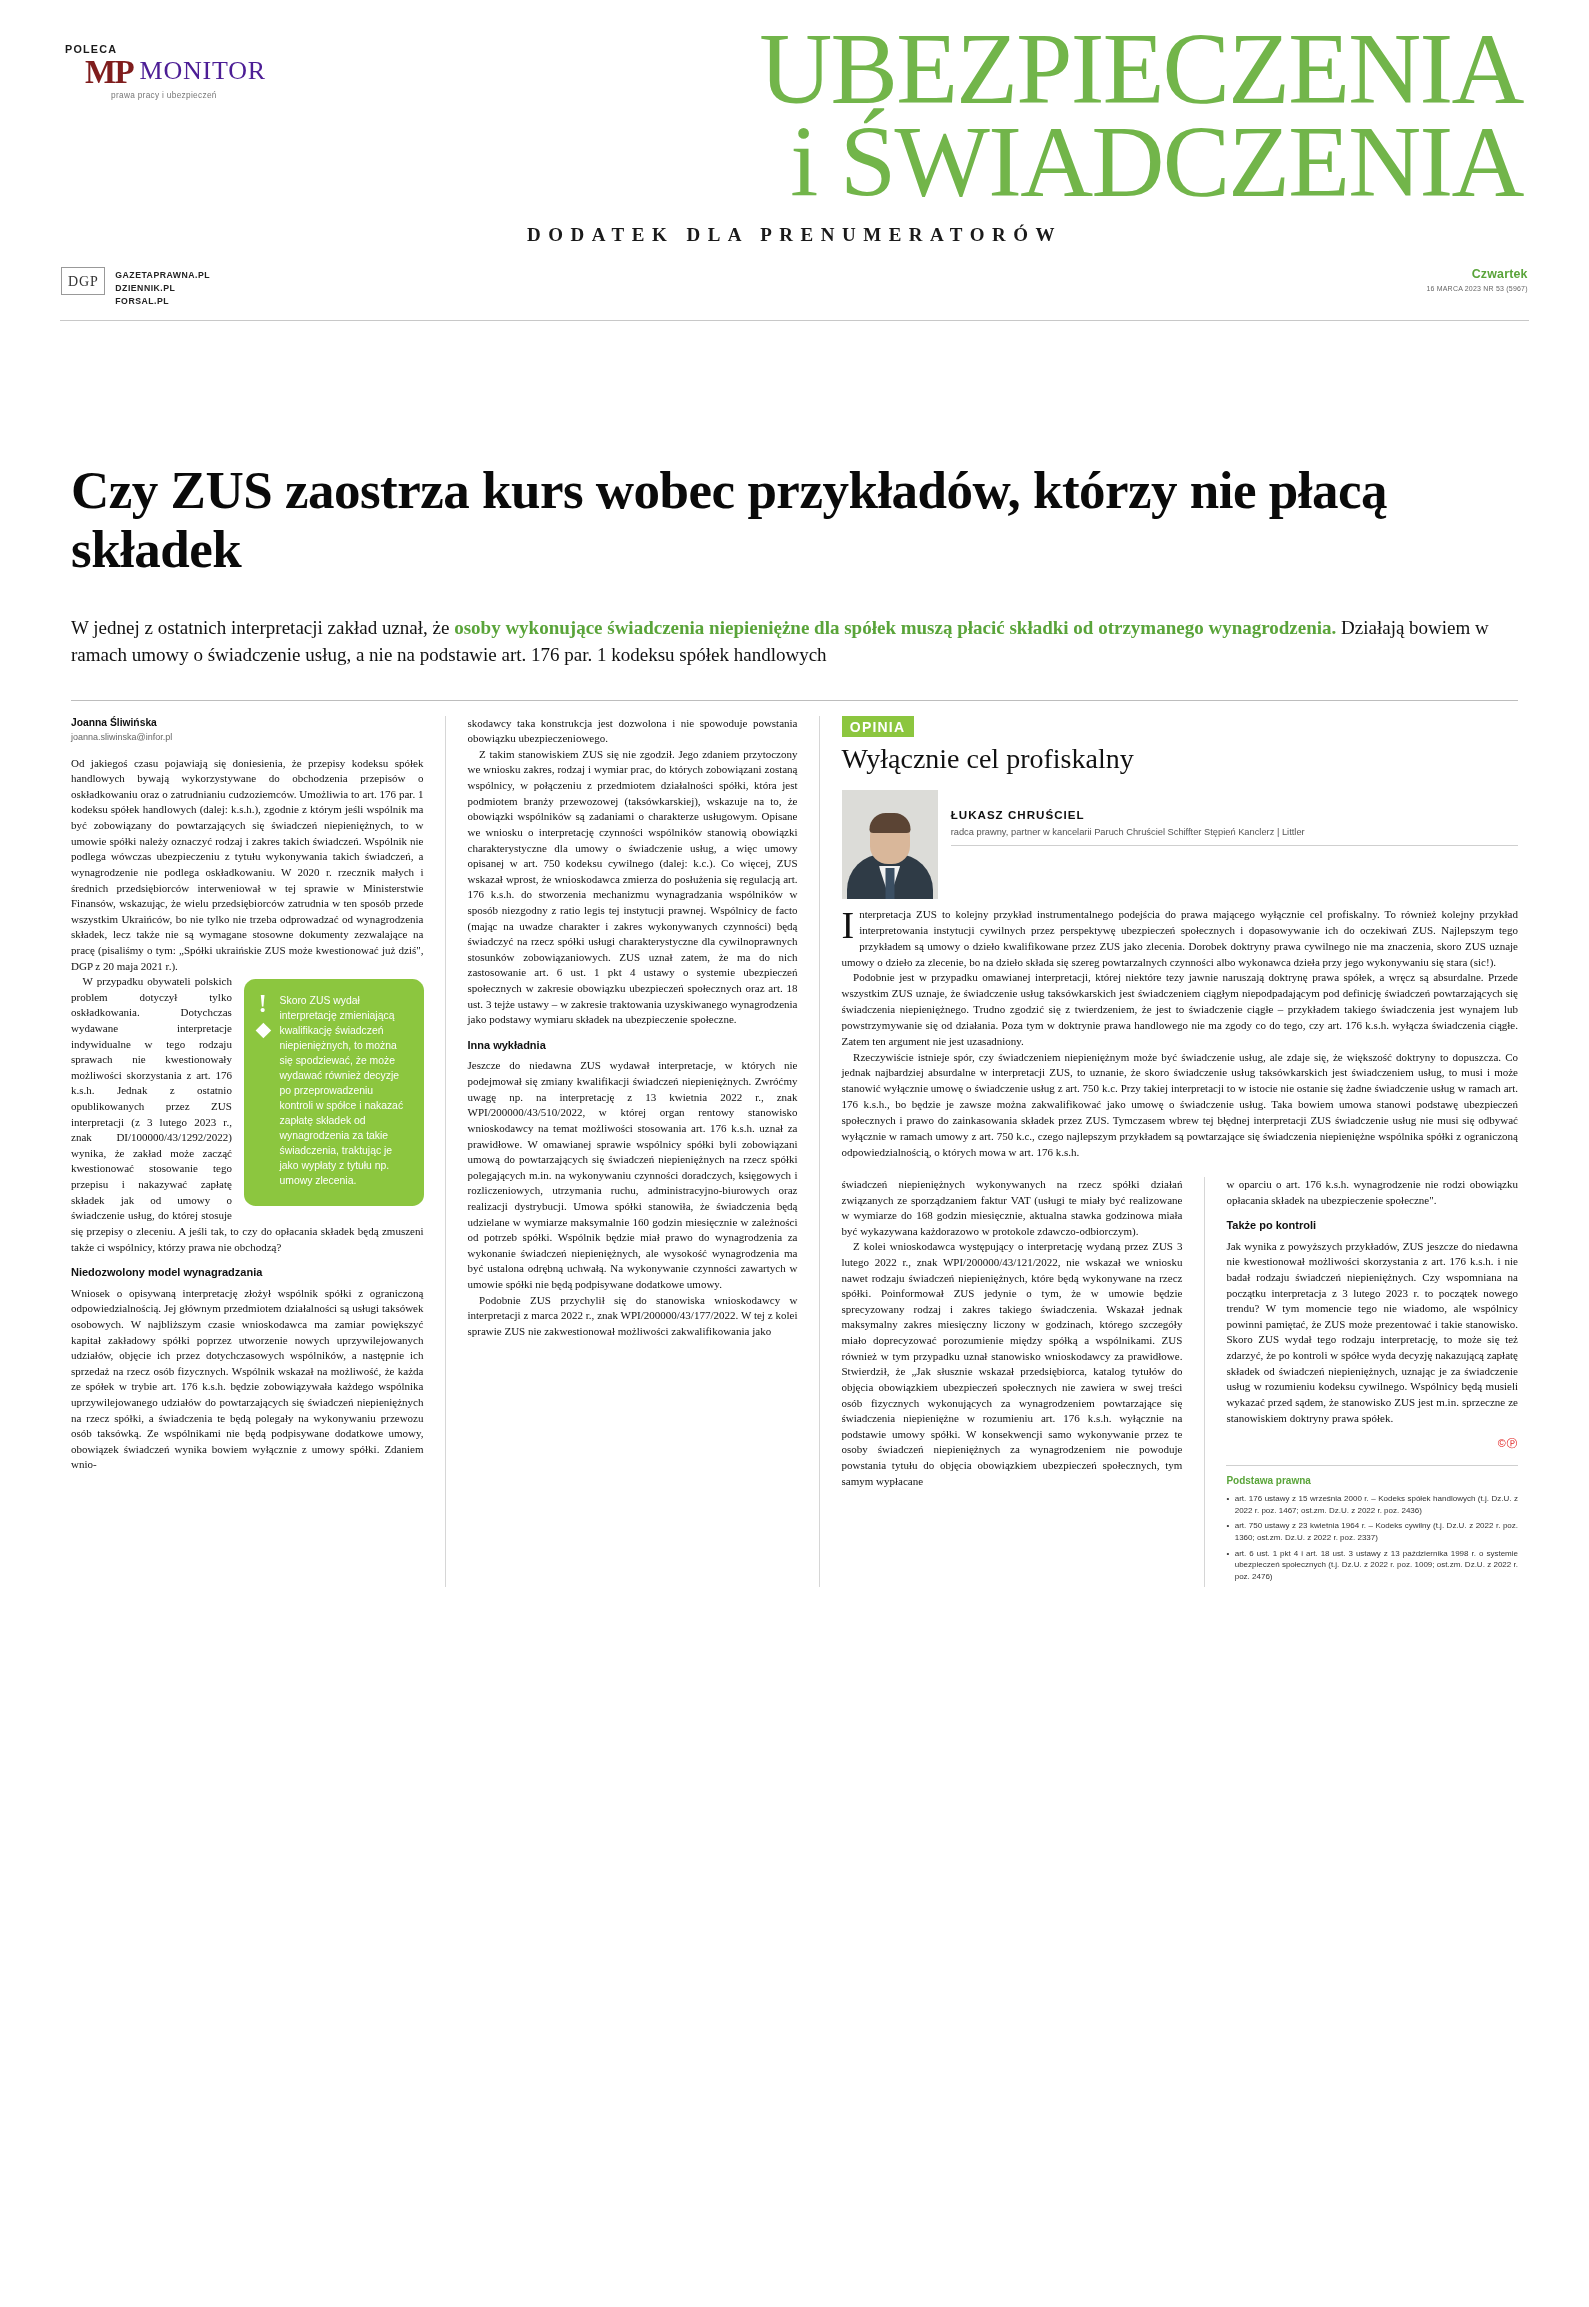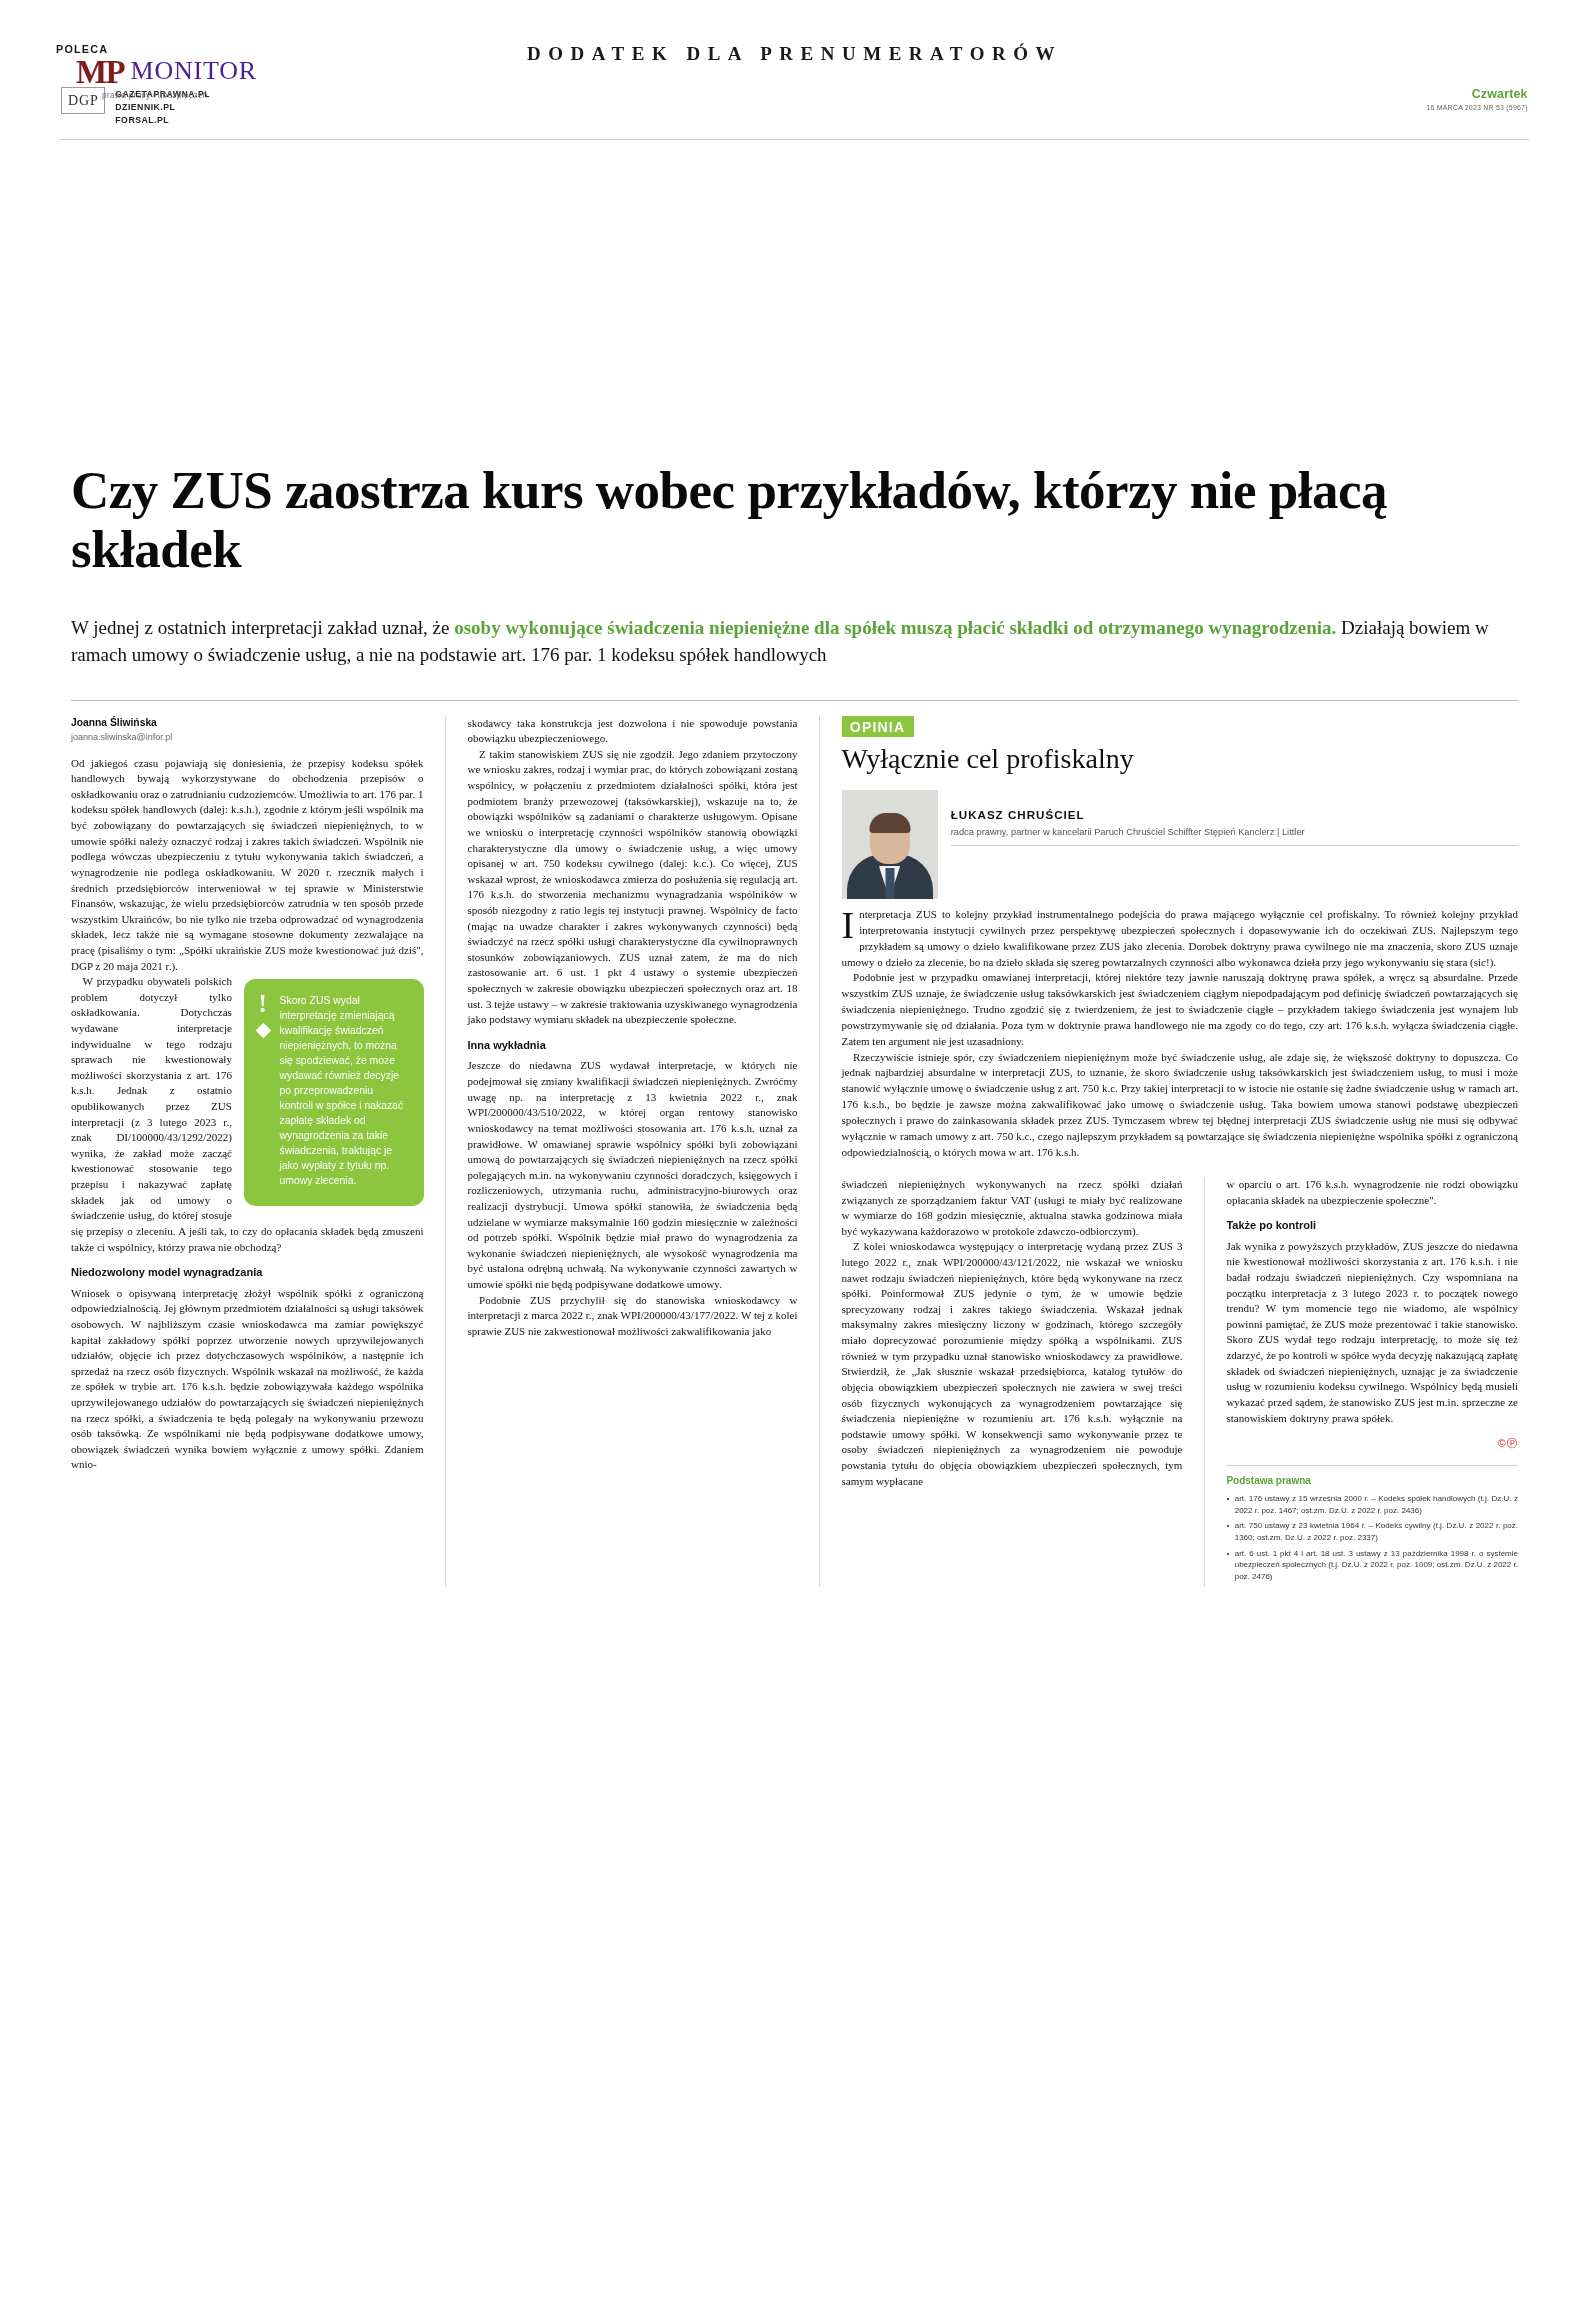--- a/index.html
+++ b/index.html
@@ -19,21 +19,21 @@
   }
 
   
   .masthead {
     position: relative;
     padding: 28px 58px 0 58px;
     height: 389px;
   }
   .mp-logo {
     position: absolute;
-    left: 56px;
+    left: 65px;
     top: 43px;
     width: 190px;
   }
   .mp-poleca {
     font-family: "Liberation Sans", sans-serif;
     font-size: 10.8px;
     font-weight: bold;
     letter-spacing: 1.2px;
     color: #1a1a1a;
     margin-bottom: 3.3px;
@@ -396,20 +396,24 @@
 
     <div class="mp-logo">
       <div class="mp-poleca">POLECA</div>
       <div class="mp-row">
         <span class="mp-mark">MP</span>
         <span class="mp-word">MONITOR</span>
       </div>
       <div class="mp-sub">prawa pracy i ubezpieczeń</div>
     </div>
 
+    <div class="head-title">
+      <div class="l1">UBEZPIECZENIA</div>
+      <div class="l2">i ŚWIADCZENIA</div>
+    </div>
 
     <div class="head-sub">DODATEK DLA PRENUMERATORÓW</div>
 
     <div class="head-bottom">
       <div class="dgp-block">
         <div class="dgp-badge">DGP</div>
         <div class="dgp-urls">
           <div>GAZETAPRAWNA.PL</div>
           <div>DZIENNIK.PL</div>
           <div>FORSAL.PL</div>

